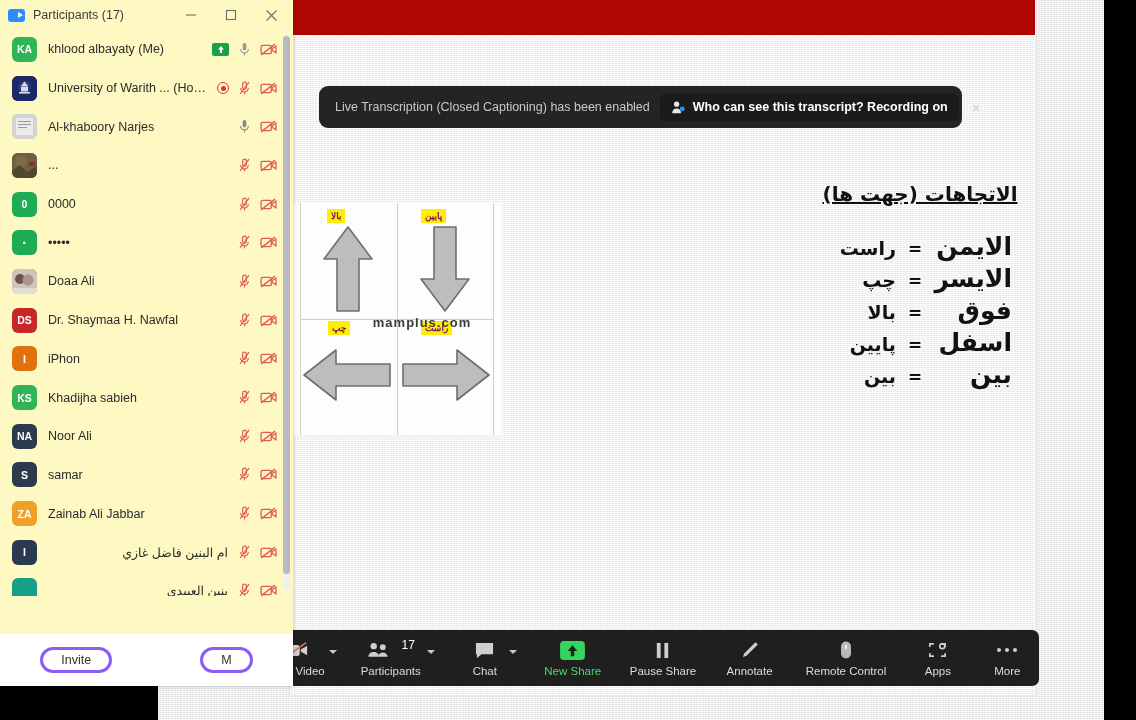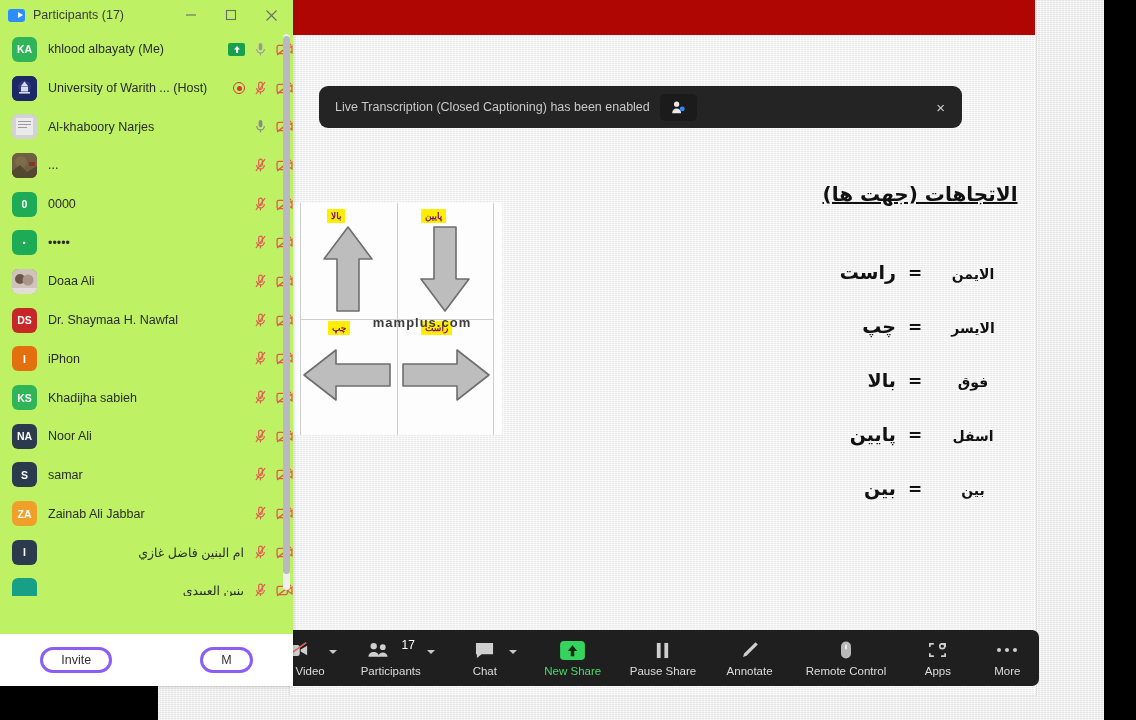--- a/index.html
+++ b/index.html
@@ -87,21 +87,21 @@
   .vocab-title {
     font-size: 20px; font-weight: bold; color: #111;
     text-decoration: underline; direction: rtl; margin-bottom: 26px;
     font-family: "DejaVu Sans", sans-serif;
   }
   .vocab-row {
     display: flex; justify-content: flex-end; align-items: baseline;
     direction: rtl; gap: 6px; margin-bottom: 3px;
     font-family: "DejaVu Sans", sans-serif;
   }
-  .vocab-ar { font-size: 14px; font-weight: bold; color: #111; width: 78px; text-align: center; margin-top: 34px; }
+  .vocab-ar { font-size: 25px; font-weight: bold; color: #111; width: 78px; text-align: right; }
   .vocab-eq { font-size: 17px; font-weight: bold; color: #111; width: 26px; text-align: center; }
   .vocab-fa { font-size: 19px; font-weight: bold; color: #111; width: 96px; text-align: right; }
 
   
   .share-status {
     position: absolute; left: 440px; top: 612px; width: 317px; height: 21px;
     background: #2ecc55; display: flex; align-items: center; z-index: 40;
   }
   .ss-arrow { margin-left: 12px; }
   .ss-text { flex: 1; text-align: center; font-size: 12px; font-weight: bold; color: #0d2b12; }
@@ -128,21 +128,21 @@
   }
   .tb-icon { height: 22px; display: flex; align-items: center; justify-content: center; gap: 9px; text-align: right; }
   .tb-label { font-size: 11.5px; color: #dcdcdc; white-space: nowrap; }
   .tb-label.green { color: #4ad96b; }
   .caret { width: 0; height: 0; border-left: 4px solid transparent; border-right: 4px solid transparent; border-top: 4px solid #c9c9c9; margin-left: 3px; cursor: pointer; }
   .count-badge { color: #fff; font-size: 12px; margin-left: 3px; position: relative; top: -5px; }
 
   
   .pwin {
     position: absolute; left: 0; top: 0; width: 293px; height: 686px;
-    background: #bef264; z-index: 50;
+    background: #fef9c3; z-index: 50;
     box-shadow: 0 0 4px rgba(0,0,0,.25);
   }
   .pwin-title {
     height: 30px; display: flex; align-items: center; padding: 0 2px 0 8px;
   }
   .zoom-logo {
     width: 17px; height: 13px; background: #2d8cff; border-radius: 3px;
     position: relative; flex: 0 0 auto; margin-right: 8px;
   }
   .zoom-logo::after {
@@ -158,21 +158,21 @@
   .searchwrap { padding: 6px 12px 10px 12px; }
   .searchbox {
     height: 29px; border: 1px solid #c9c9c9; border-radius: 15px;
     display: flex; align-items: center; padding: 0 12px; gap: 8px; background: #fff;
   }
   .search-ph { font-size: 12.5px; color: #8b8b8b; }
 
   .plist { position: relative; height: 566px; overflow: hidden; }
   .prow {
     height: 38.7px; display: flex; align-items: center;
-    padding: 0 0 0 12px; gap: 11px;
+    padding: 0 16px 0 12px; gap: 11px;
   }
   .avatar {
     width: 25px; height: 25px; border-radius: 6px; flex: 0 0 auto;
     color: #fff; font-size: 10.5px; font-weight: bold;
     display: flex; align-items: center; justify-content: center;
     overflow: hidden;
   }
   .pname {
     flex: 1; font-size: 12.5px; color: #2b2b2b;
     white-space: nowrap; overflow: hidden; text-overflow: ellipsis;
@@ -288,20 +288,21 @@
   </div>
 
   <div class="transcript-banner">
     <span class="transcript-text">Live Transcription (Closed Captioning) has been enabled</span>
     <span class="transcript-pill">
       <svg class="person-ico" viewBox="0 0 16 16">
         <circle cx="6" cy="4.5" r="2.8" fill="#e8e8e8"></circle>
         <path d="M1.2 14c0-3 2.2-5 4.8-5s4.8 2 4.8 5z" fill="#e8e8e8"></path>
         <circle cx="12" cy="9.5" r="2.6" fill="#2d8cff"></circle>
       </svg>
+      <span class="transcript-pill-text">Who can see this transcript? Recording on</span>
     </span>
     <span class="banner-close">×</span>
   </div>
 
 
   <div class="toolbar">
 
     <div class="tb-item" style="width:68px">
       <span class="tb-icon">
         <svg width="15" height="21" viewBox="0 0 16 22">

